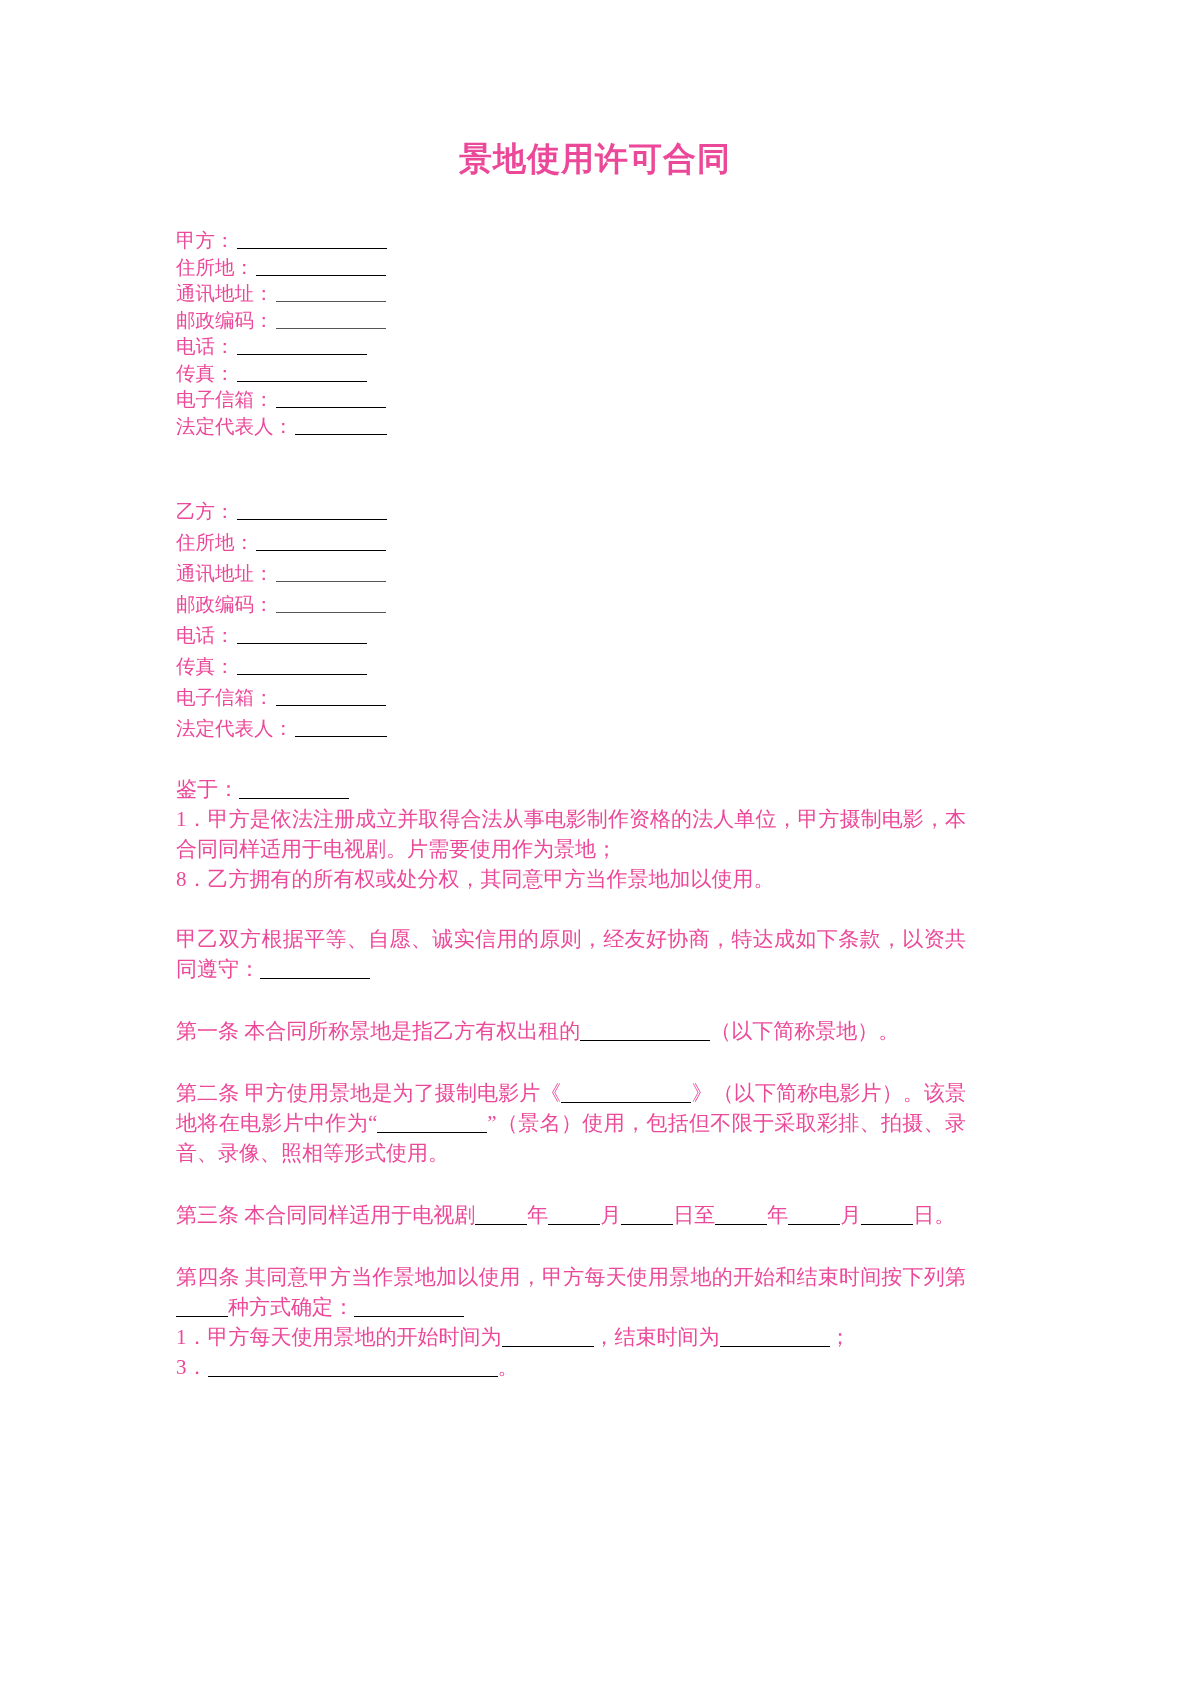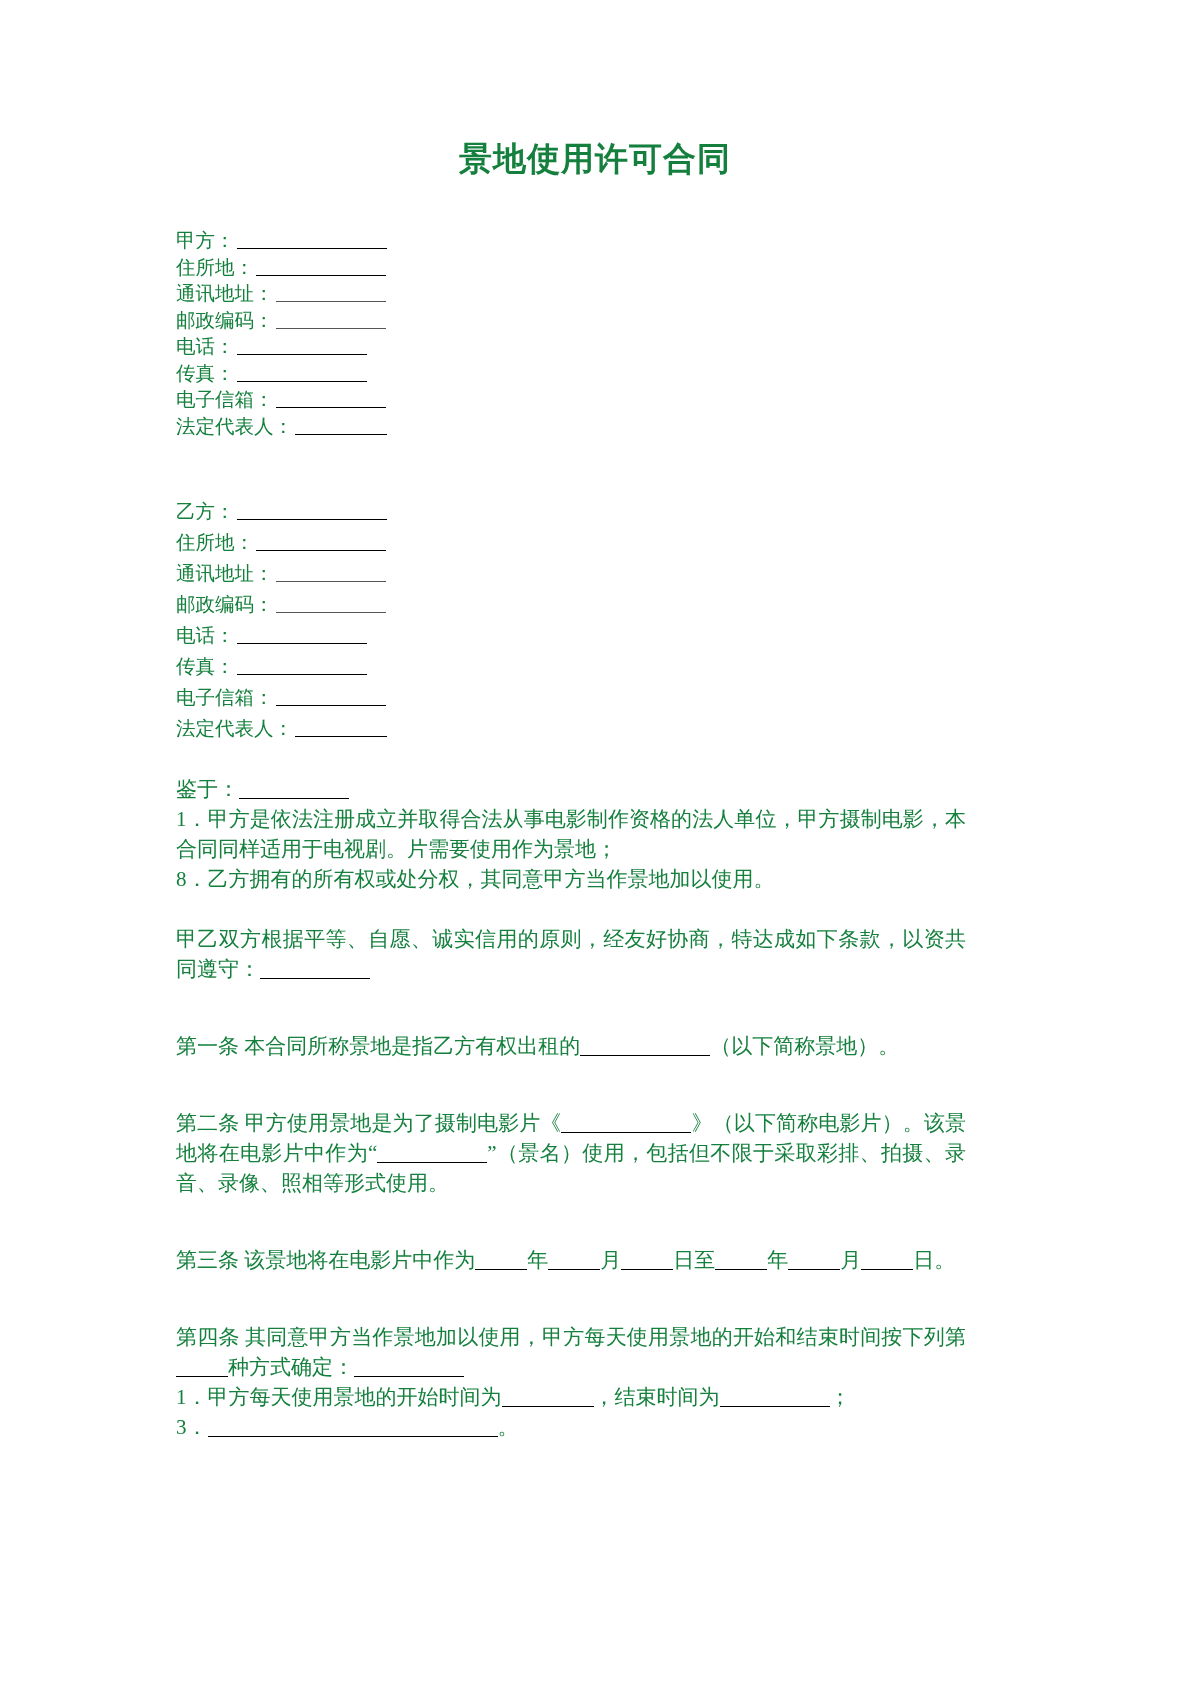--- a/index.html
+++ b/index.html
@@ -7,21 +7,21 @@
     padding: 0;
     background: #ffffff;
   }
   .page {
     position: relative;
     width: 1190px;
     height: 1683px;
     background: #ffffff;
     margin: 0 auto;
     font-family: "Liberation Serif", "DejaVu Serif", serif;
-    color: #15803d;
+    color: #ec4899;
     box-sizing: border-box;
   }
   .doc-title {
     text-align: center;
     font-size: 33px;
     font-weight: bold;
     letter-spacing: 1px;
     padding-top: 140px;
     line-height: 1.2;
   }
@@ -56,21 +56,21 @@
   }
   .gap-lg { height: 56px; }
   .gap-md { height: 30px; }
   .para {
     font-size: 21px;
     line-height: 30px;
     text-align: justify;
     text-justify: inter-ideograph;
   }
   .para.nowrapline { white-space: nowrap; }
-  .clause { margin-top: 17px; }
+  .clause { margin-top: 2px; }
   .sect-gap { height: 30px; }
   .inline-blank {
     display: inline-block;
     border-bottom: 1px solid #000000;
     height: 0.95em;
     vertical-align: -0.12em;
   }
   .w-sm  { width: 52px; }
   .w-md  { width: 92px; }
   .w-lg  { width: 110px; }
@@ -124,21 +124,21 @@
     <div class="sect-gap"></div>
 
     <div class="para clause"><span>第一条  本合同所称景地是指乙方有权出租的</span><span class="inline-blank w-xl"></span><span>（以下简称景地）。</span></div>
 
     <div class="sect-gap"></div>
 
     <div class="para clause"><span>第二条  甲方使用景地是为了摄制电影片《</span><span class="inline-blank w-xl"></span><span>》（以下简称电影片）。该景地将在电影片中作为“</span><span class="inline-blank w-lg"></span><span>”（景名）使用，包括但不限于采取彩排、拍摄、录音、录像、照相等形式使用。</span></div>
 
     <div class="sect-gap"></div>
 
-    <div class="para clause nowrapline"><span>第三条  该景地将在电影片中作为</span><span class="inline-blank w-sm"></span><span>年</span><span class="inline-blank w-sm"></span><span>月</span><span class="inline-blank w-sm"></span><span>日至</span><span class="inline-blank w-sm"></span><span>年</span><span class="inline-blank w-sm"></span><span>月</span><span class="inline-blank w-sm"></span><span>日。</span></div>
+    <div class="para clause nowrapline"><span>第三条  本合同同样适用于电视剧</span><span class="inline-blank w-sm"></span><span>年</span><span class="inline-blank w-sm"></span><span>月</span><span class="inline-blank w-sm"></span><span>日至</span><span class="inline-blank w-sm"></span><span>年</span><span class="inline-blank w-sm"></span><span>月</span><span class="inline-blank w-sm"></span><span>日。</span></div>
 
     <div class="sect-gap"></div>
 
     <div class="para clause"><span>第四条  其同意甲方当作景地加以使用，甲方每天使用景地的开始和结束时间按下列第</span><span class="inline-blank w-sm"></span><span>种方式确定：</span><span class="inline-blank w-lg"></span></div>
     <div class="para"><span>1．甲方每天使用景地的开始时间为</span><span class="inline-blank w-md"></span><span>，结束时间为</span><span class="inline-blank w-lg"></span><span>；</span></div>
     <div class="para"><span>3．</span><span class="inline-blank w-huge"></span><span>。</span></div>
 
   </div>
 </div>
 

